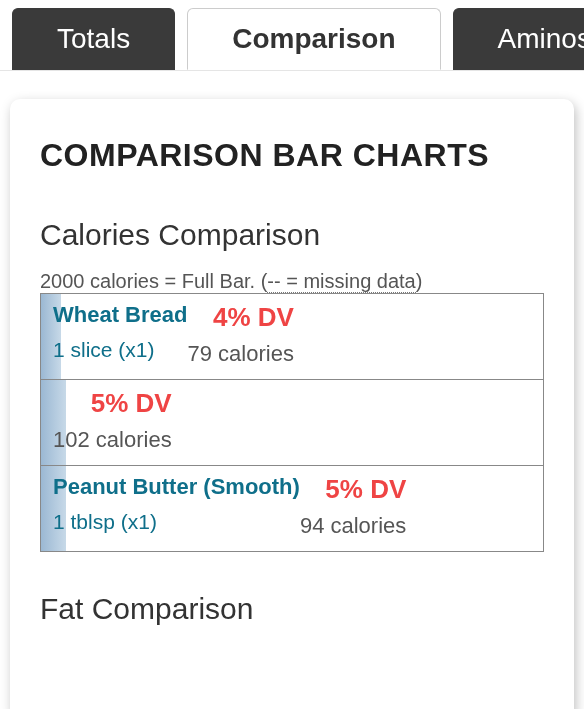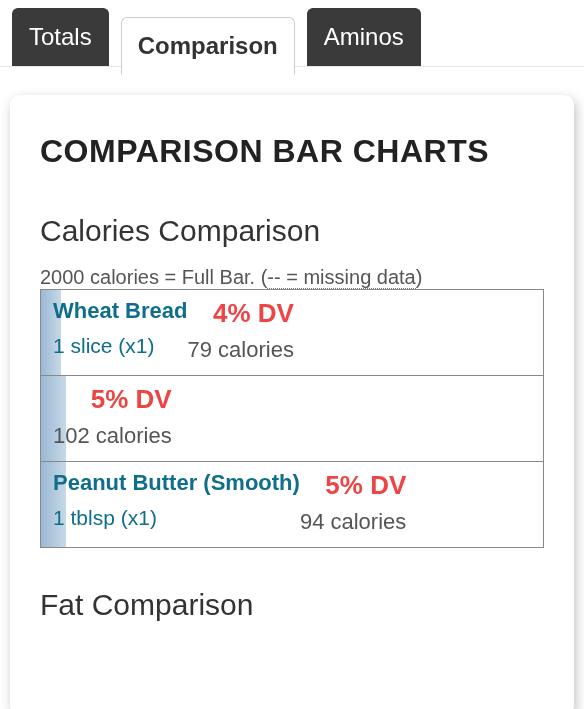--- a/index.html
+++ b/index.html
@@ -11,37 +11,37 @@
     overflow: hidden;
     position: relative;
   }
   .tabs {
     display: flex;
     gap: 12px;
     padding: 8px 12px 0 12px;
     border-bottom: 1px solid #e5e5e5;
   }
   .tab {
-    padding: 14px 16px;
-    font-size: 24px;
+    padding: 14px 44px;
+    font-size: 28px;
     background: #3a3a3a;
     color: #fff;
     border: 1px solid #3a3a3a;
     border-bottom: none;
     border-radius: 6px 6px 0 0;
     cursor: pointer;
   }
   .tab.active {
     background: #fff;
     color: #333;
     font-weight: bold;
     border: 1px solid #ccc;
     border-bottom: 1px solid #fff;
     position: relative;
-    top: 9px;
+    top: 0;
   }
   .card {
     margin: 28px 10px 0 10px;
     background: #fff;
     border-radius: 10px;
     box-shadow: 2px 4px 12px rgba(0,0,0,0.25);
     padding: 38px 30px 0 30px;
     height: 620px;
   }
   .card h1 {

